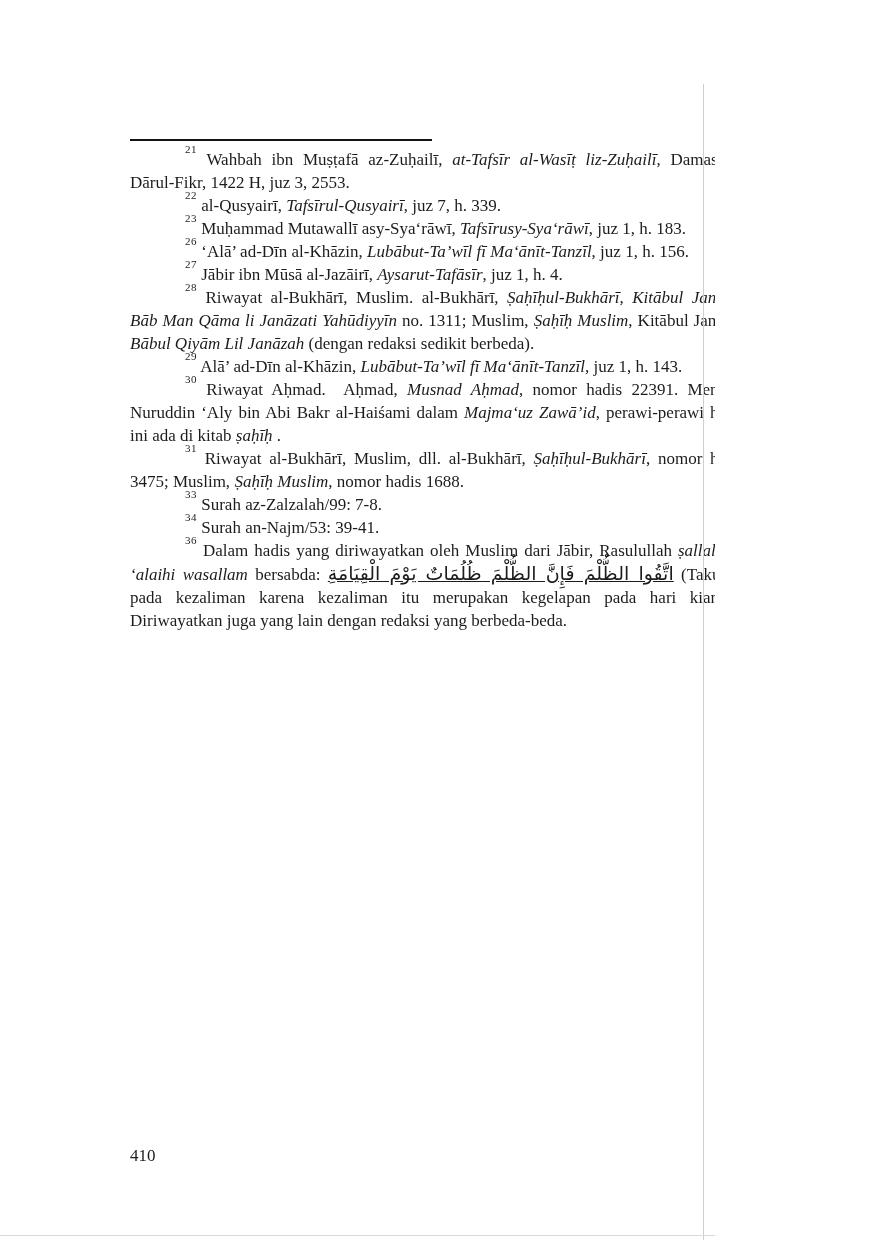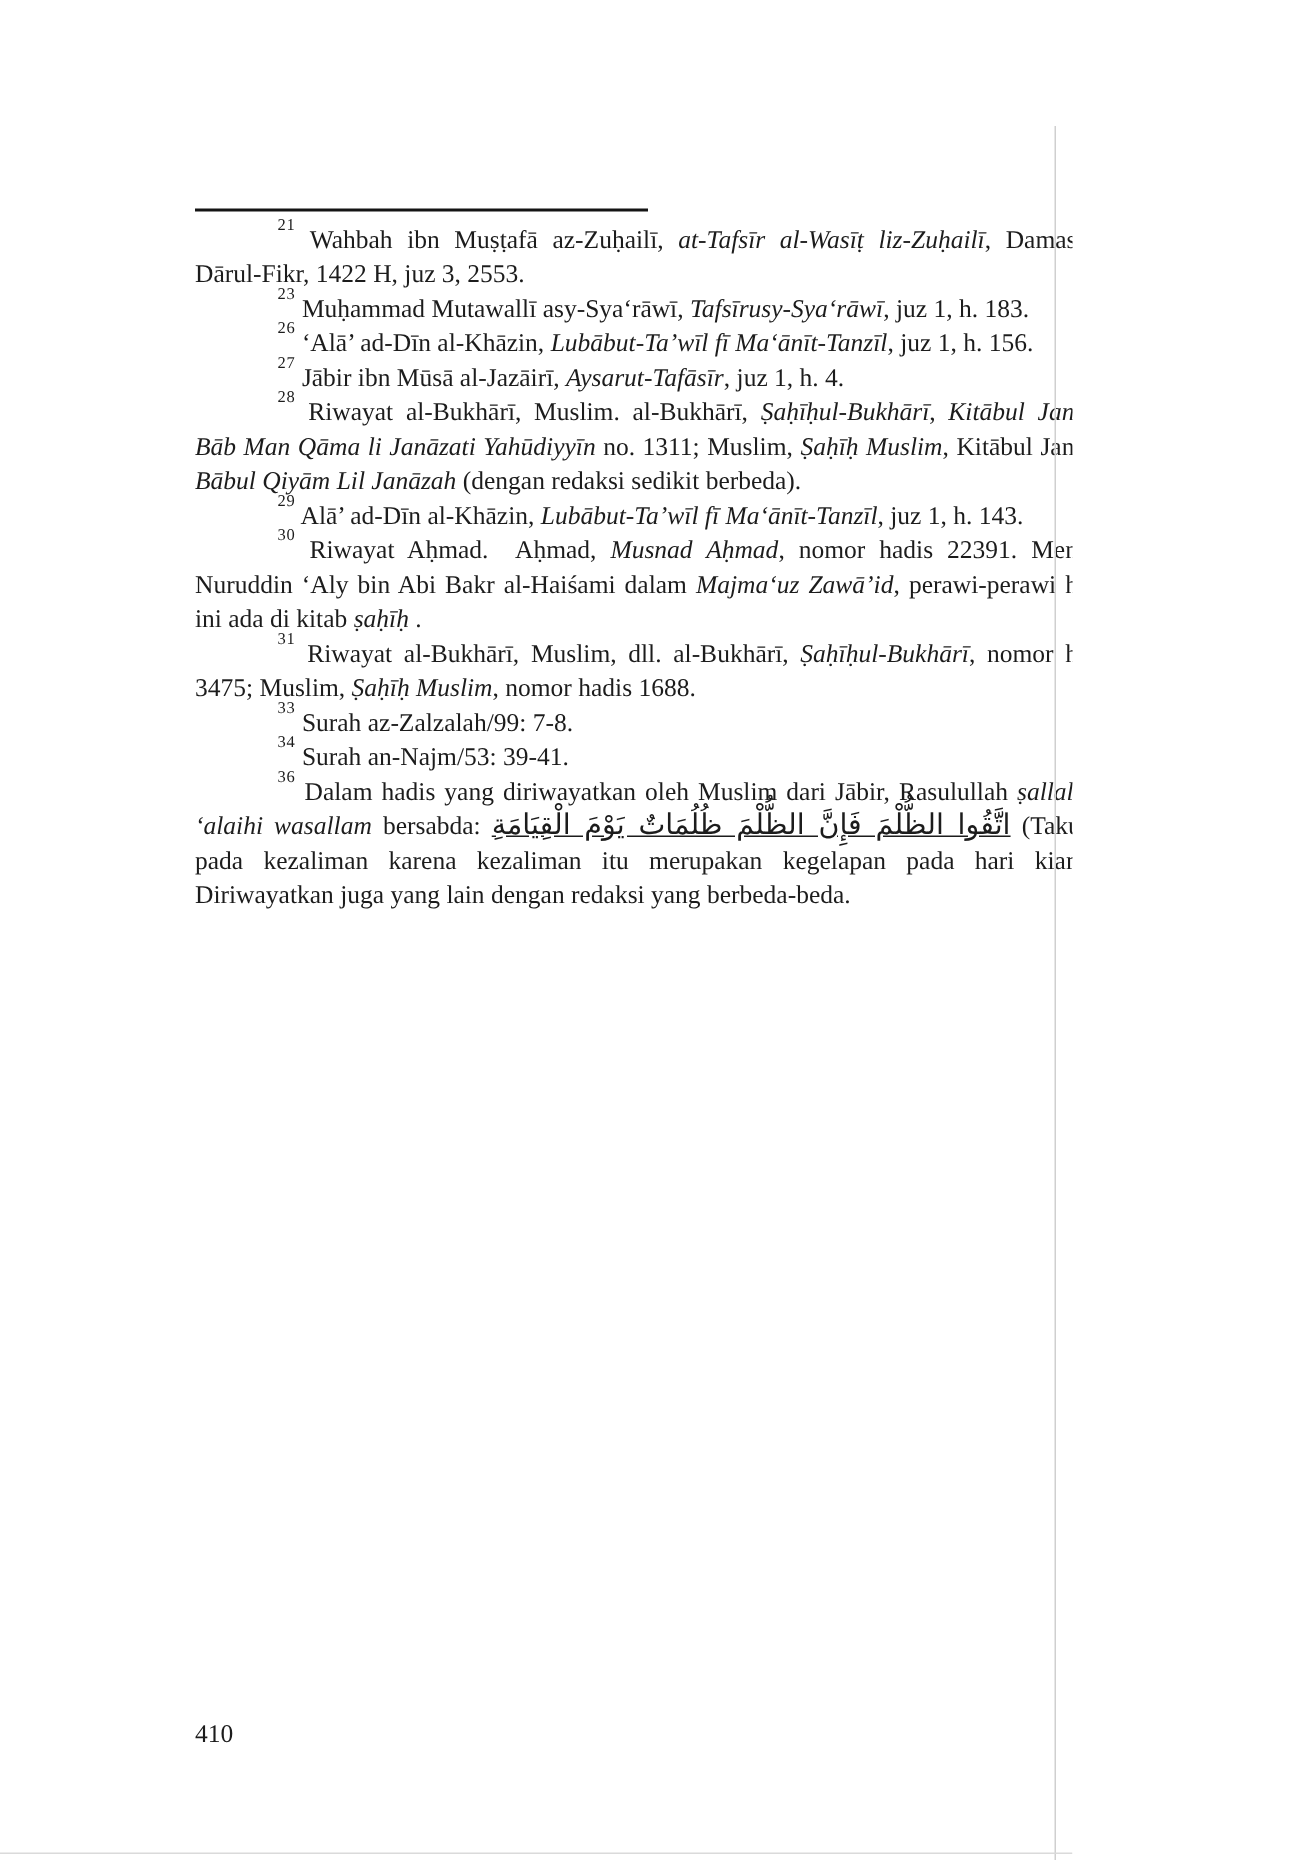--- a/index.html
+++ b/index.html
@@ -79,20 +79,21 @@
   }
 </style>
 </head>
 <body>
 
 <div class="page">
   <div class="content">
     <div class="separator"></div>
     <div>
         <p class="footnote"><sup>21</sup> <span class="normal">Wahbah ibn Muṣṭafā az-Zuḥailī, </span><span class="italic">at-Tafsīr al-Wasīṭ liz-Zuḥailī</span><span class="normal">, Damaskus: Dārul-Fikr, 1422 H, juz 3, 2553.</span></p>
+        <p class="footnote"><sup>22</sup> <span class="normal">al-Qusyairī, </span><span class="italic">Tafsīrul-Qusyairī</span><span class="normal">, juz 7, h. 339.</span></p>
         <p class="footnote"><sup>23</sup> <span class="normal">Muḥammad Mutawallī asy-Sya‘rāwī, </span><span class="italic">Tafsīrusy-Sya‘rāwī</span><span class="normal">, juz 1, h. 183.</span></p>
         <p class="footnote"><sup>26</sup> <span class="normal">‘Alā’ ad-Dīn al-Khāzin, </span><span class="italic">Lubābut-Ta’wīl fī Ma‘ānīt-Tanzīl</span><span class="normal">, juz 1, h. 156.</span></p>
         <p class="footnote"><sup>27</sup> <span class="normal">Jābir ibn Mūsā al-Jazāirī, </span><span class="italic">Aysarut-Tafāsīr</span><span class="normal">, juz 1, h. 4.</span></p>
         <p class="footnote"><sup>28</sup> <span class="normal">Riwayat al-Bukhārī, Muslim. al-Bukhārī, </span><span class="italic">Ṣaḥīḥul-Bukhārī</span><span class="normal">, </span><span class="italic">Kitābul Janā’iz</span><span class="normal">, </span><span class="italic">Bāb Man Qāma li Janāzati Yahūdiyyīn</span><span class="normal"> no. 1311; Muslim, </span><span class="italic">Ṣaḥīḥ Muslim</span><span class="normal">, Kitābul Janā’iz, </span><span class="italic">Bābul Qiyām Lil Janāzah</span><span class="normal"> (dengan redaksi sedikit berbeda).</span></p>
         <p class="footnote"><sup>29</sup> <span class="normal">Alā’ ad-Dīn al-Khāzin, </span><span class="italic">Lubābut-Ta’wīl fī Ma‘ānīt-Tanzīl</span><span class="normal">, juz 1, h. 143.</span></p>
         <p class="footnote"><sup>30</sup> <span class="normal">Riwayat Aḥmad.&nbsp; Aḥmad, </span><span class="italic">Musnad Aḥmad</span><span class="normal">, nomor hadis 22391. Menurut Nuruddin ‘Aly bin Abi Bakr al-Haiśami dalam </span><span class="italic">Majma‘uz Zawā’id</span><span class="normal">, perawi-perawi hadis ini ada di kitab </span><span class="italic">ṣaḥīḥ</span><span class="normal"> .</span></p>
         <p class="footnote"><sup>31</sup> <span class="normal">Riwayat al-Bukhārī, Muslim, dll. al-Bukhārī, </span><span class="italic">Ṣaḥīḥul-Bukhārī</span><span class="normal">, nomor hadis 3475; Muslim, </span><span class="italic">Ṣaḥīḥ Muslim</span><span class="normal">, nomor hadis 1688.</span></p>
         <p class="footnote"><sup>33</sup> <span class="normal">Surah az-Zalzalah/99: 7-8.</span></p>
         <p class="footnote"><sup>34</sup> <span class="normal">Surah an-Najm/53: 39-41.</span></p>
         <p class="footnote"><sup>36</sup> <span class="normal">Dalam hadis yang diriwayatkan oleh Muslim dari Jābir, Rasulullah </span><span class="italic">ṣallallāhu ‘alaihi wasallam</span><span class="normal"> bersabda: </span><span class="arabic">اتَّقُوا الظُّلْمَ فَإِنَّ الظُّلْمَ ظُلُمَاتٌ يَوْمَ الْقِيَامَةِ</span><span class="normal"> (Takutlah pada kezaliman karena kezaliman itu merupakan kegelapan pada hari kiamat). Diriwayatkan juga yang lain dengan redaksi yang berbeda-beda.</span></p>

